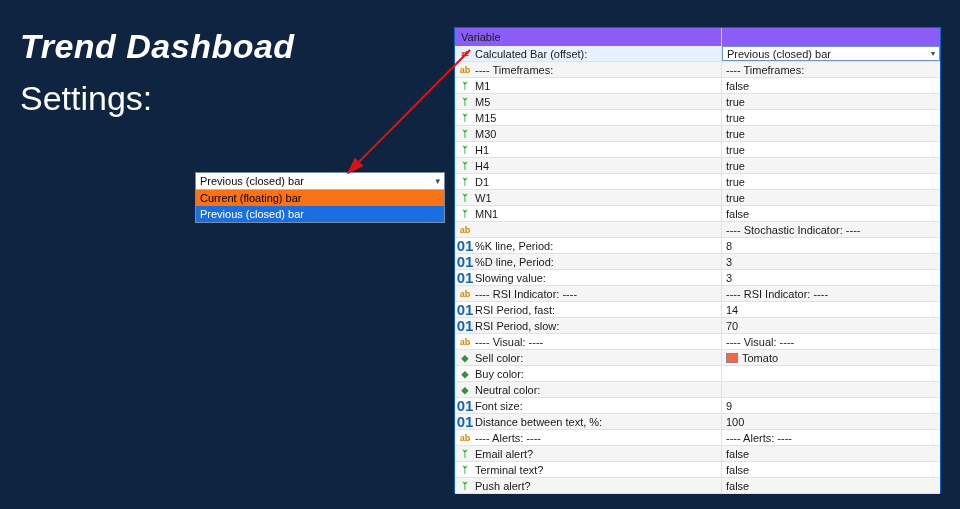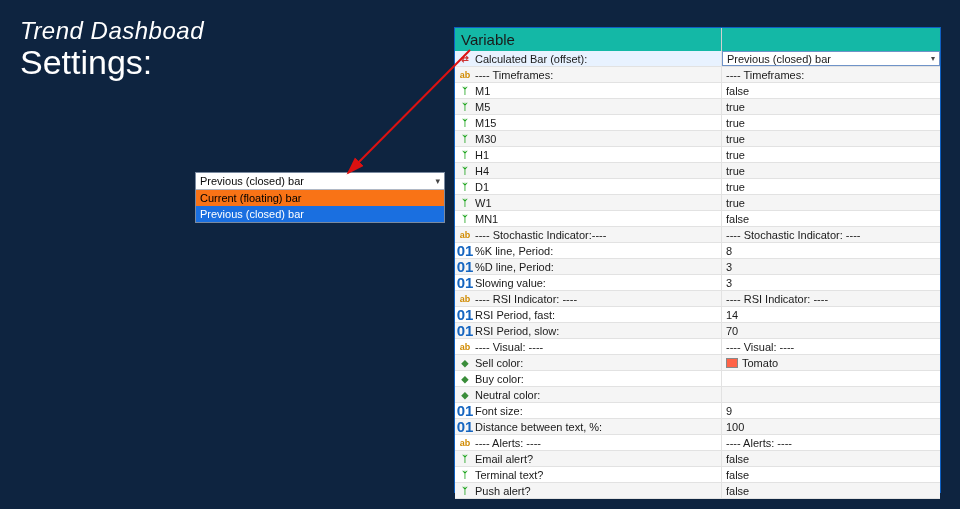--- a/index.html
+++ b/index.html
@@ -9,22 +9,22 @@
     background:#0e2440;
     font-family: "Segoe UI", Tahoma, sans-serif;
     position:relative;
     overflow:hidden;
   }
 
   .title {
     position:absolute; left:20px; top:18px;
     color:#fff; line-height:1.05;
   }
-  .title .bold { font-weight:400; font-style:italic; font-size:24px; letter-spacing:0.5px;}
-  .title .light { font-weight:300; font-size:34px; margin-top:2px;}
+  .title .bold { font-weight:700; font-style:italic; font-size:34px; letter-spacing:0.5px;margin-top:11px;}
+  .title .light { font-weight:300; font-size:34px; margin-top:16px;}
 
   
   .dd {
     position:absolute;
     left:195px; top:172px;
     width:250px;
     font-size:11px;
     border:1px solid #7a8aa0;
     background:#fff;
   }
@@ -43,22 +43,22 @@
     position:absolute;
     left:454px; top:27px;
     width:487px; height:466px;
     background:#fff;
     border:1px solid #0e60c2;
     font-size:11px;
     color:#1a1a1a;
   }
   .ghead {
     display:flex;
-    background:#14b8a6;
-    font-size:15px;
+    background:#8b5cf6;
+    font-size:11px;
   }
   .ghead div {
     padding:3px 6px;
     border-right:1px solid #d0d0d0;
   }
   .colvar { width:267px; flex:0 0 267px;}
   .colval { flex:1;}
 
   .row {
     display:flex;
@@ -239,21 +239,20 @@
           <span class="ic ic-flag">ᛉ</span>
           <span>MN1</span>
         </div>
         <div class="cval">
           <span>false</span>
         </div>
       </div>
       <div class="row alt">
         <div class="cvar">
           <span class="ic ic-ab">ab</span>
-          <span>---- Stochastic Indicator:----</span>
         </div>
         <div class="cval">
           <span>---- Stochastic Indicator: ----</span>
         </div>
       </div>
       <div class="row">
         <div class="cvar">
           <span class="ic ic-num">01</span>
           <span>%K line, Period:</span>
         </div>

